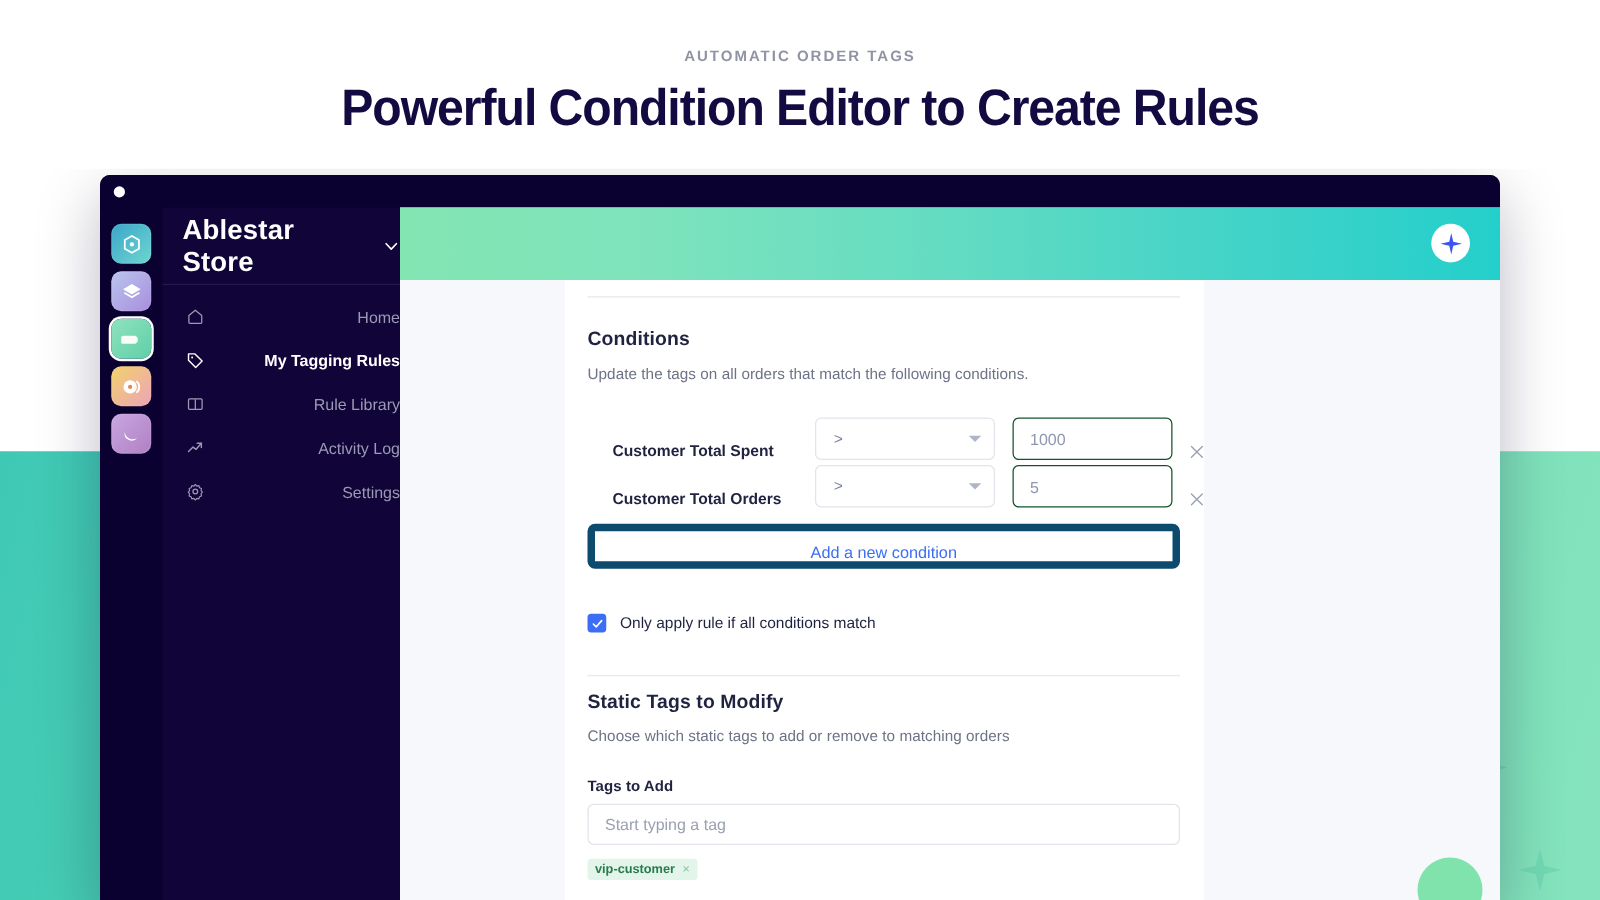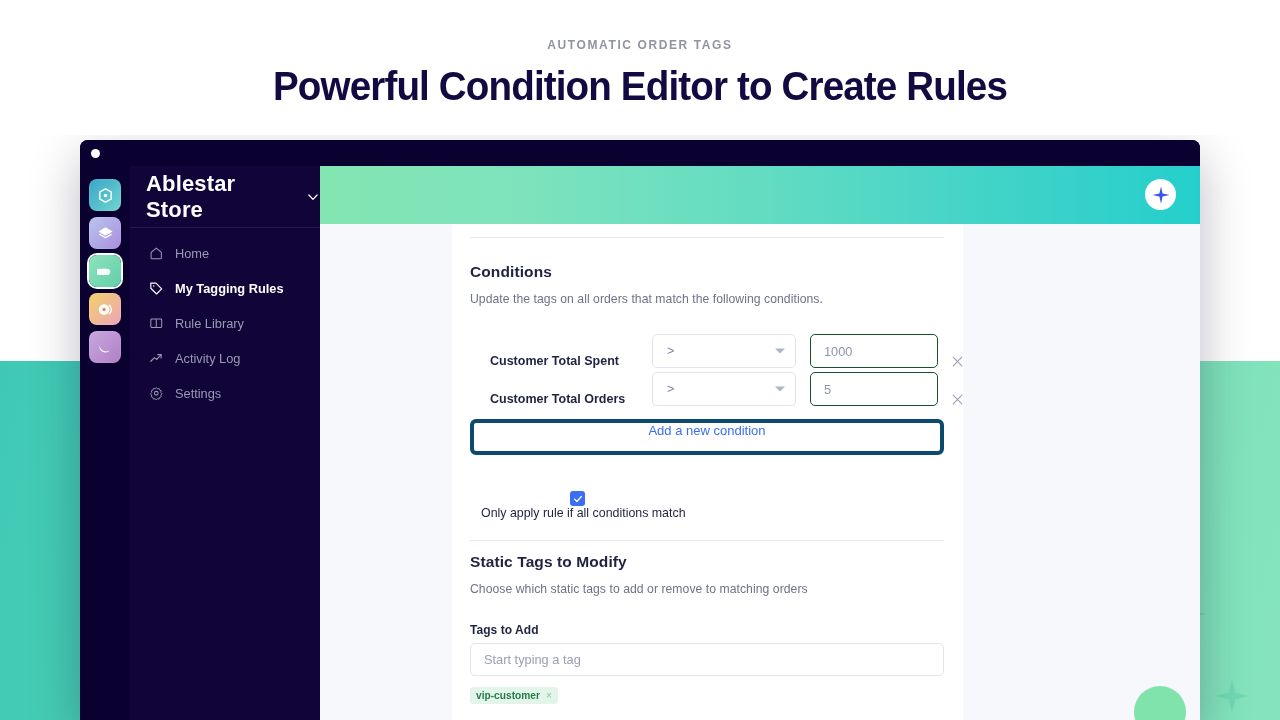--- a/index.html
+++ b/index.html
@@ -90,21 +90,21 @@
   }
   .store-name {
     color:#ffffff; font-size:22px; font-weight:600; letter-spacing:.15px;
   }
   .store-caret { margin-left:9px; display:flex; align-items:center; }
   .store-caret svg { width:14px; height:14px; display:block; }
 
   .nav { position:absolute; left:0; top:70px; width:190px; }
   .nav-item {
     display:flex; align-items:center; height:35px; padding-left:18px;
-    box-sizing:border-box; color:#9a9ab4; font-size:12.8px;
+    box-sizing:border-box; color:#9a9ab4; font-size:12.8px;justify-content:space-between;
   }
   .nav-item .ni-icon {
     width:16px; height:16px; margin-right:11px;
     display:flex; align-items:center; justify-content:center;
   }
   .nav-item .ni-icon svg { width:14.5px; height:14.5px; display:block; }
   .nav-item.active { color:#ffffff; font-weight:bold; }
 
   
   .main {
@@ -159,27 +159,27 @@
     box-sizing:border-box; display:flex; align-items:center;
     padding-left:13px; font-size:12.8px; color:#8f96ae;
   }
   .rm {
     width:26px; margin-left:6px; display:flex; align-items:center;
     justify-content:center; color:#9aa0b3;
   }
   .rm svg { width:13px; height:13px; display:block; }
 
   .add-btn {
-    height:36px; border:4px solid #0c4a6e; border-radius:6px;
+    height:36px; border:6px solid #0c4a6e; border-radius:6px;
     background:#ffffff; color:#3b6ef5; font-size:13px;
-    display:flex; align-items:flex-start; justify-content:center;
+    display:flex; align-items:flex-end; justify-content:center;
     width:474px; box-sizing:border-box;
   }
 
-  .chk-row { display:flex; align-items:center;flex-direction:column; }
+  .chk-row { display:flex; align-items:flex-start; }
   .chkbox {
     width:15px; height:15px; border-radius:3px; background:#3b6ef5;
     display:flex; align-items:center; justify-content:center;
   }
   .chkbox svg { width:10px; height:10px; display:block; }
   .chk-label { margin-left:11px; font-size:12.4px; color:#1f2340; }
 
   .field-label {
     font-size:12px; color:#1f2340; font-weight:bold; letter-spacing:.05px;
   }

